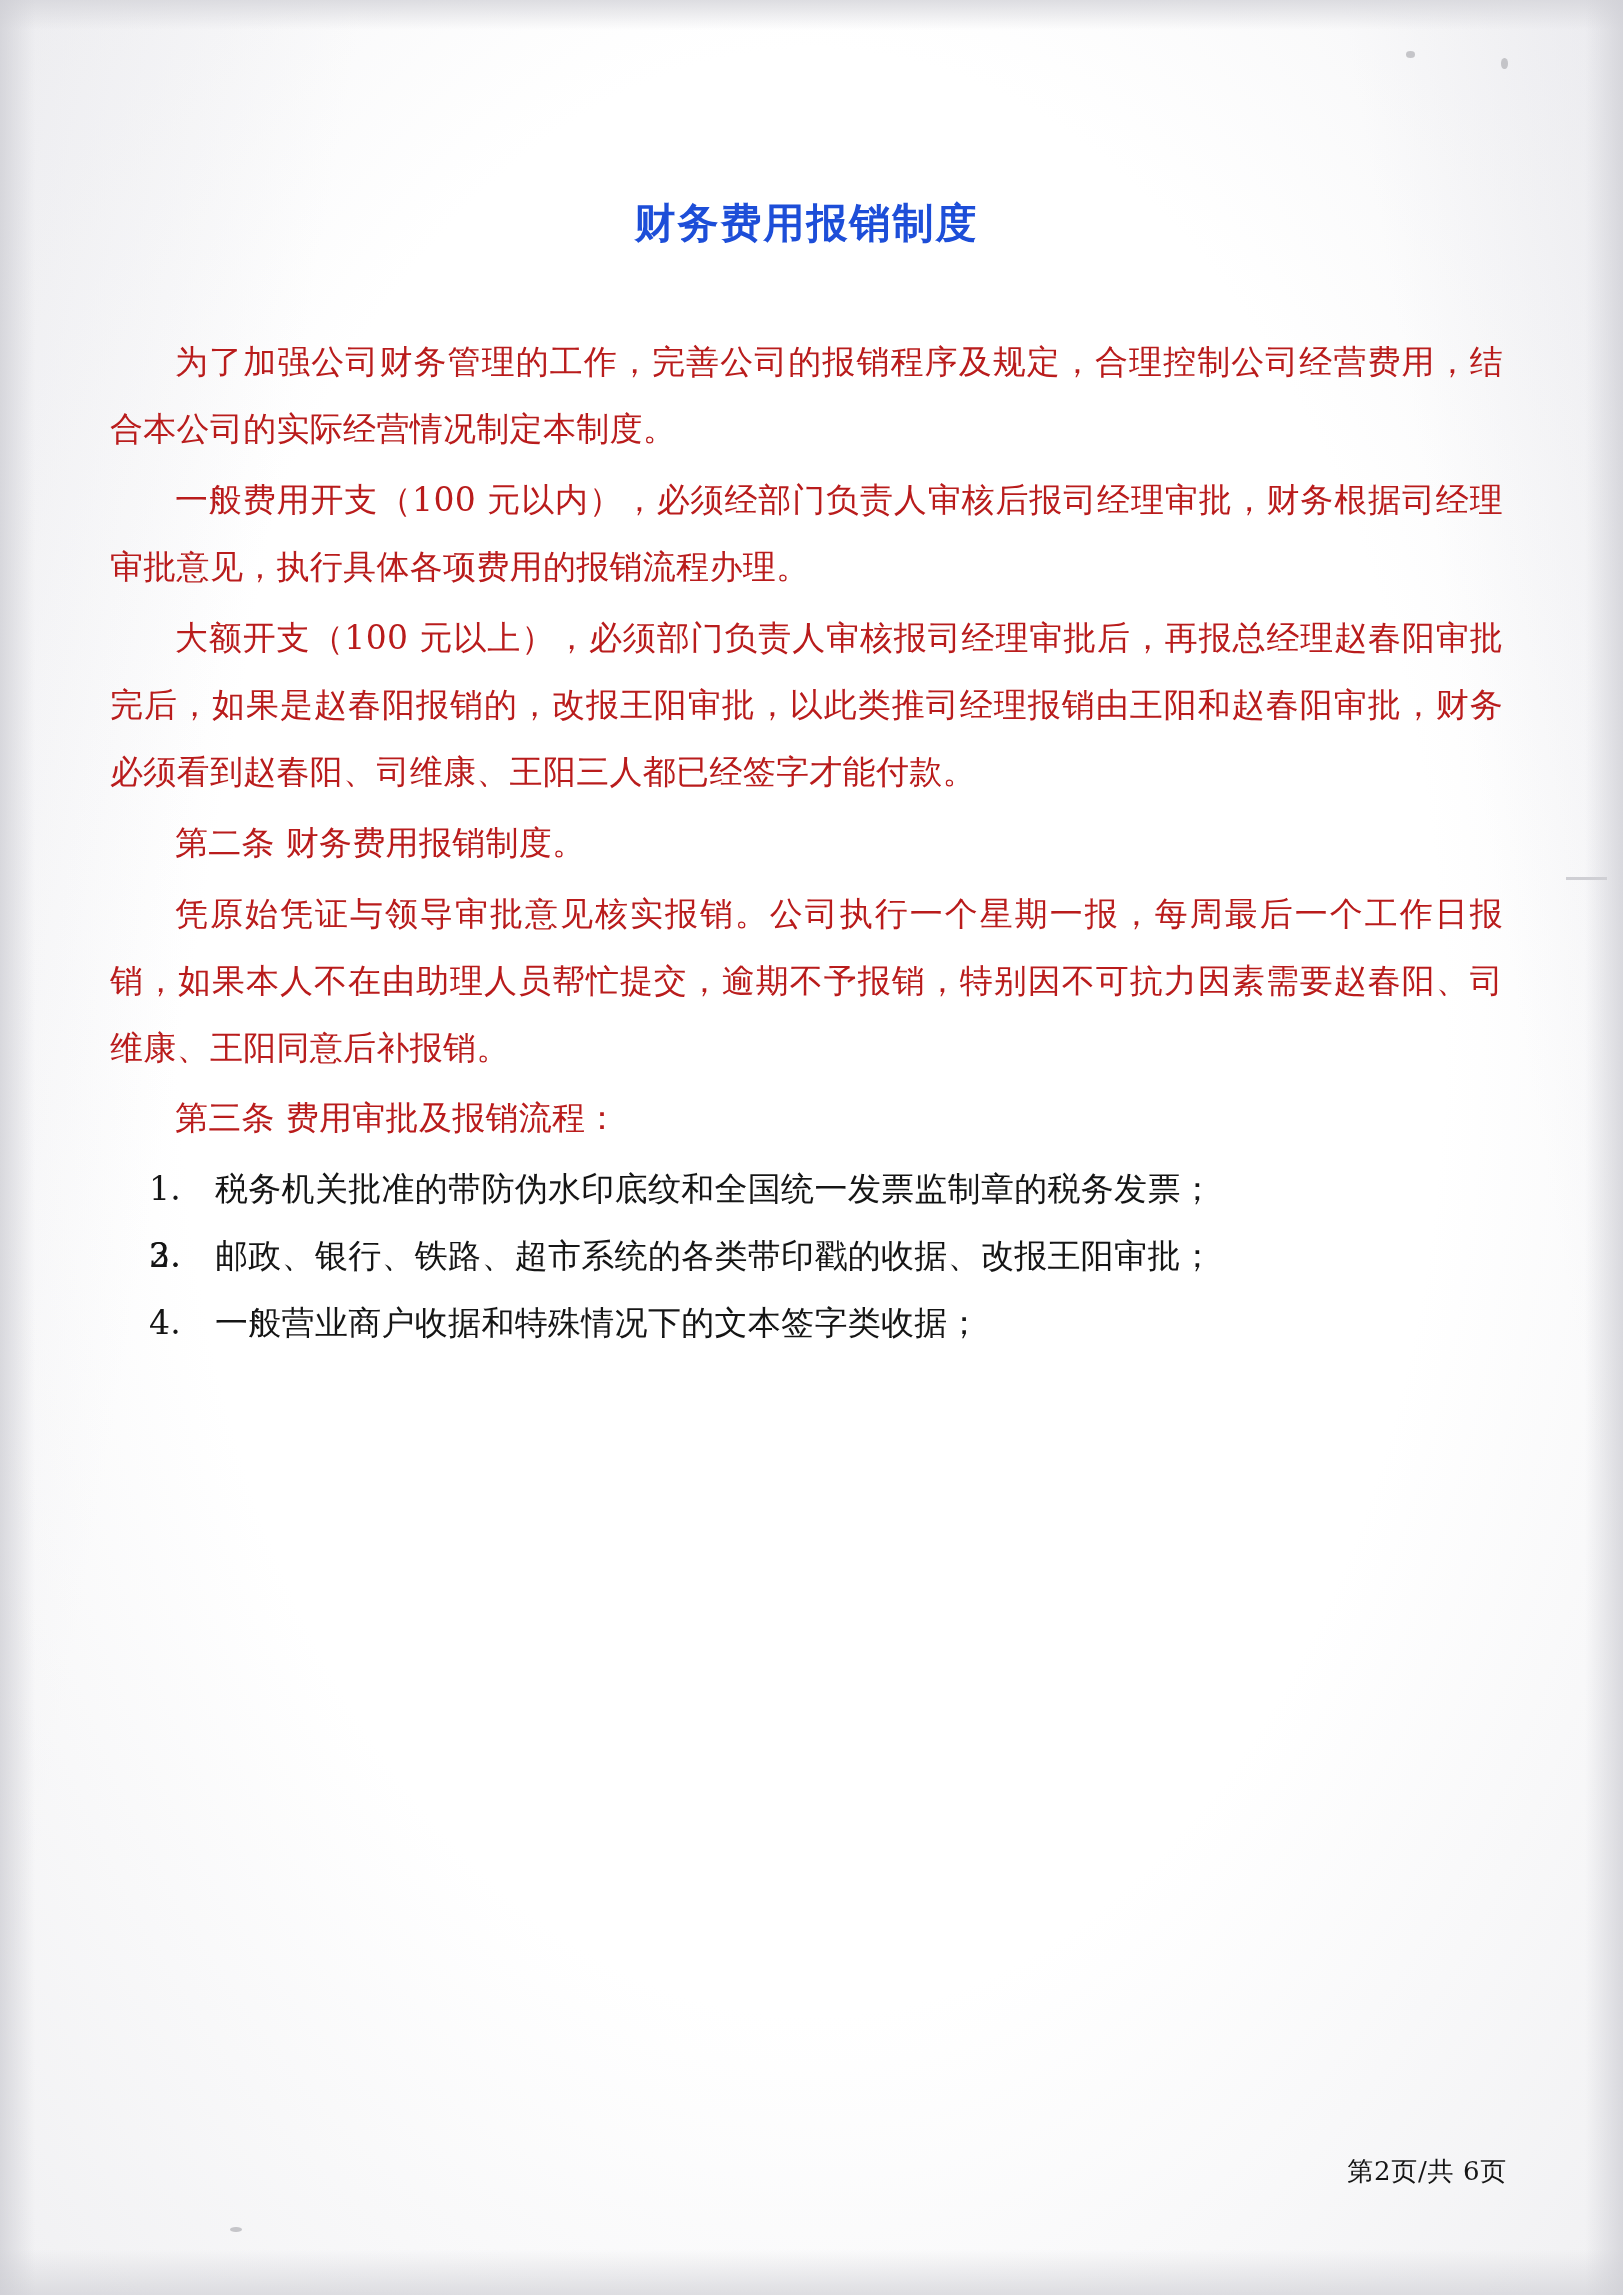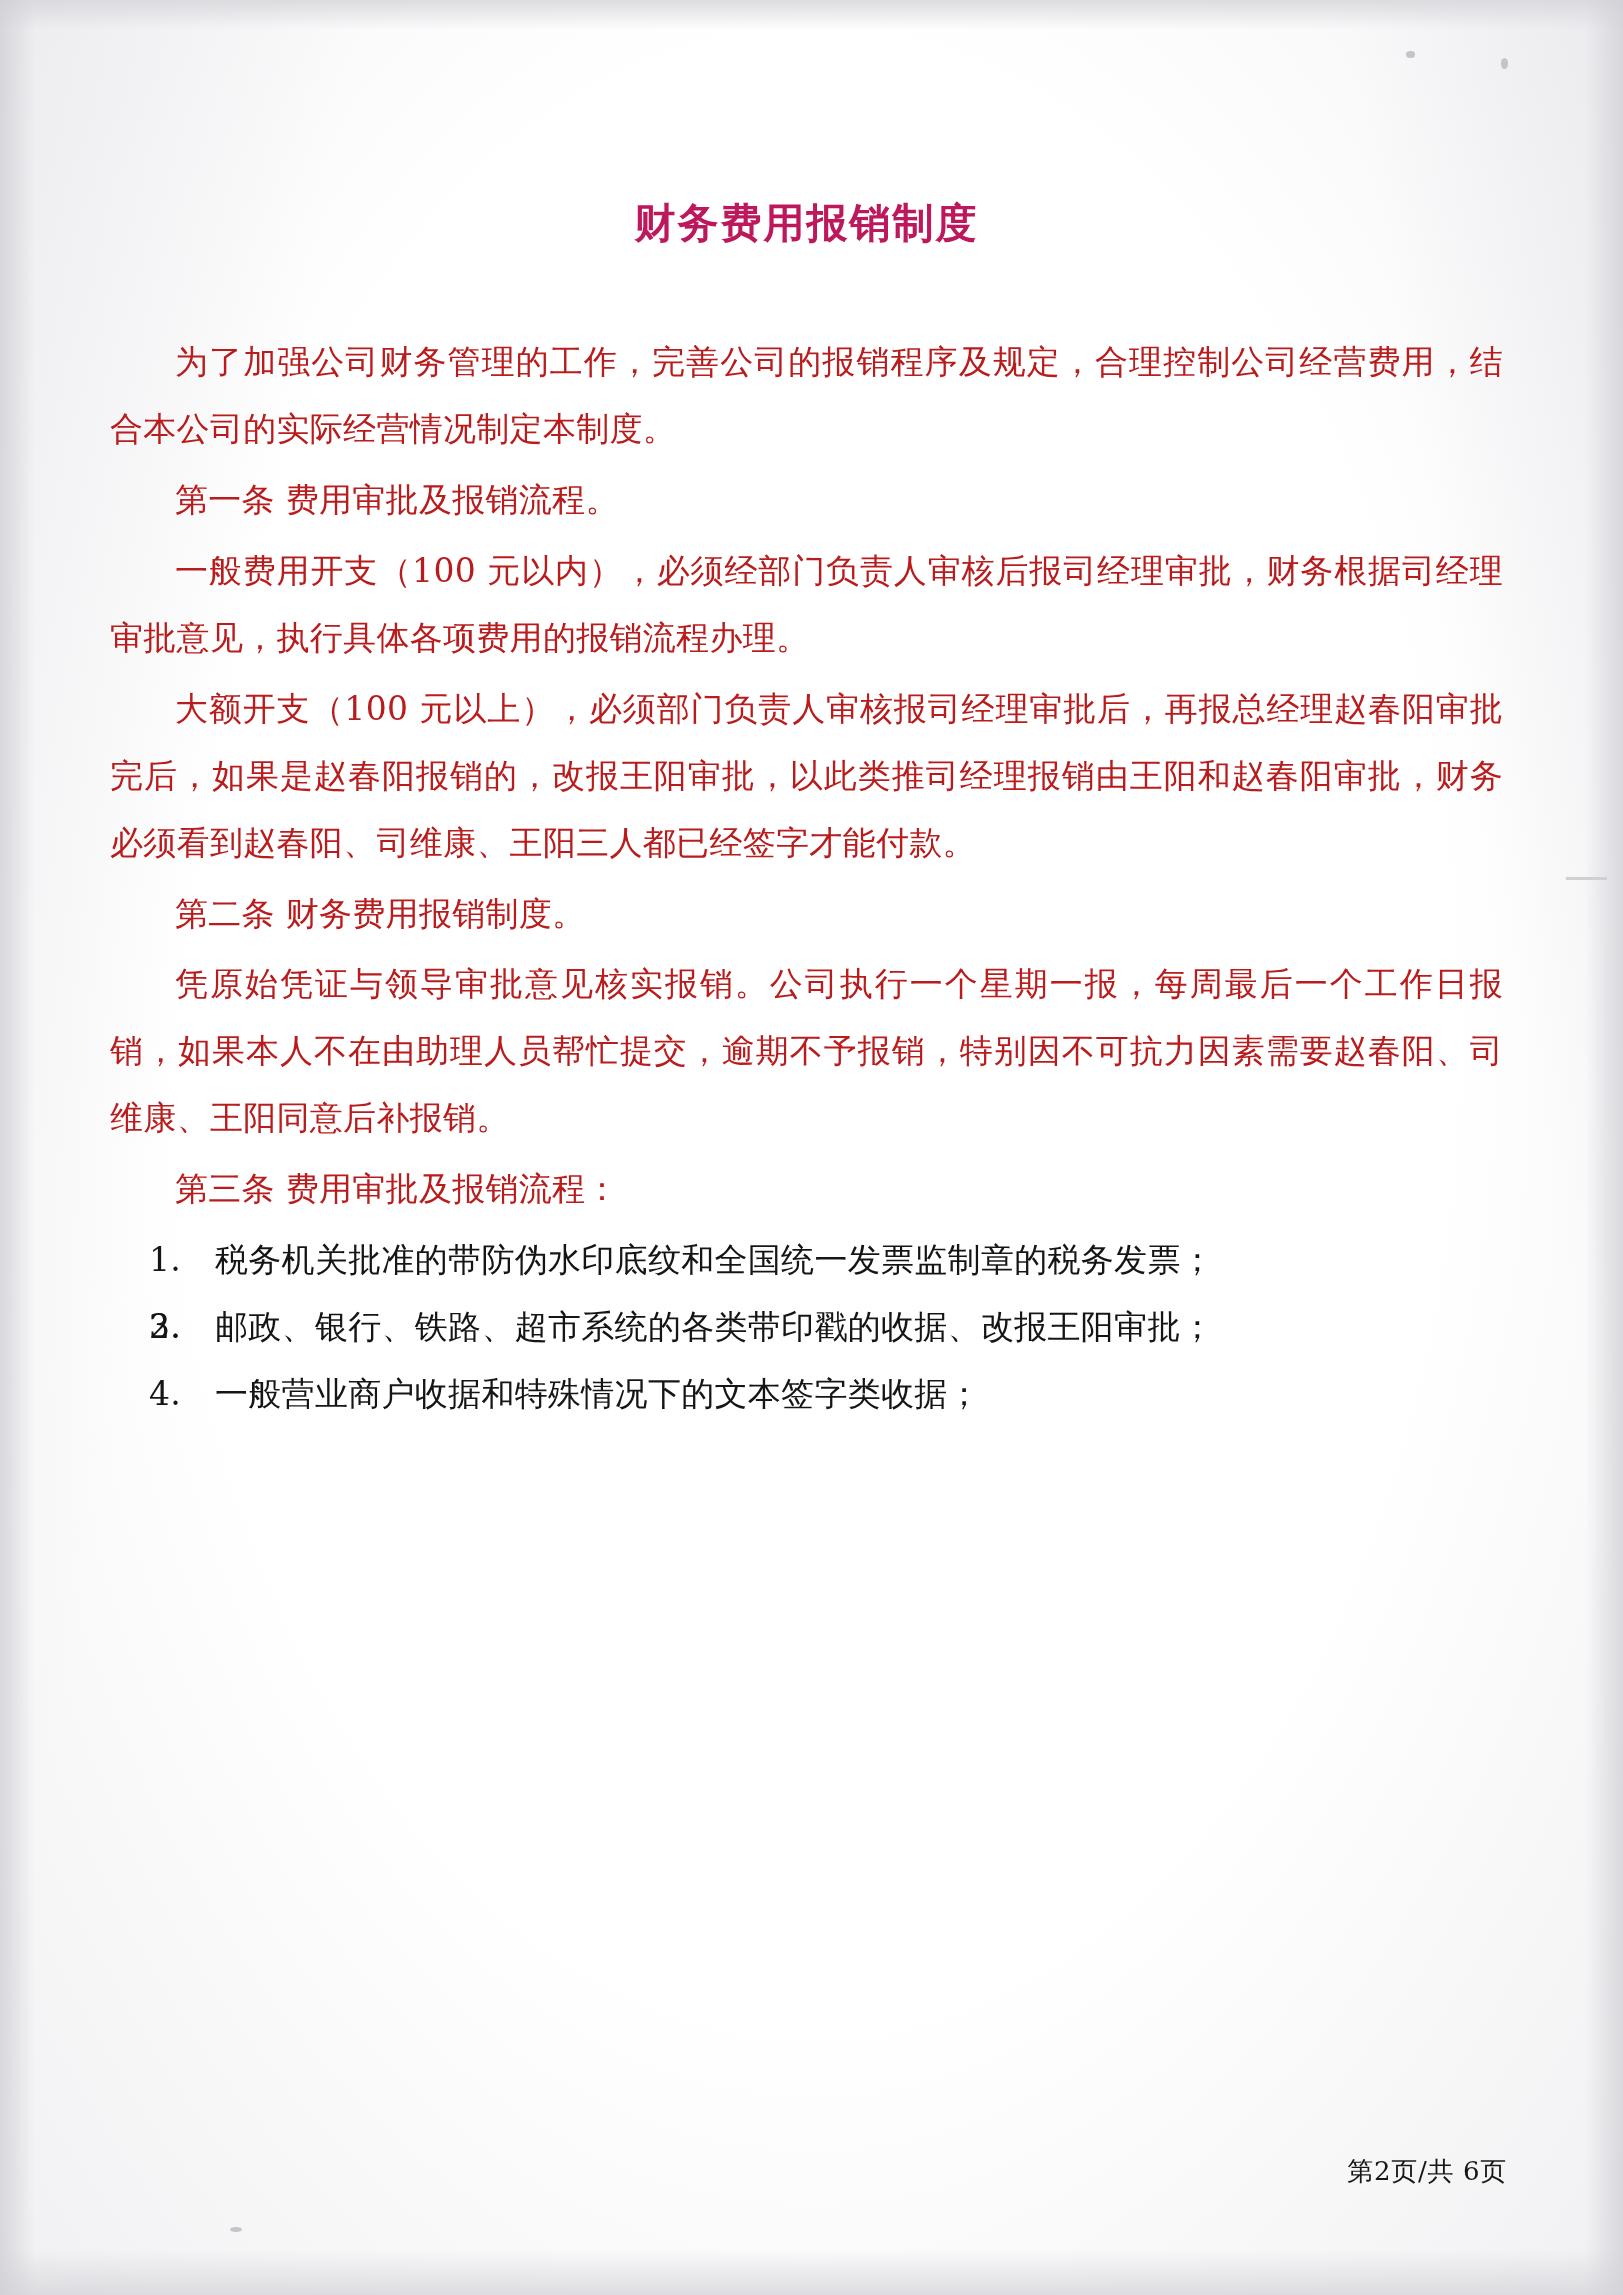--- a/index.html
+++ b/index.html
@@ -60,21 +60,21 @@
     left: 110px;
     top: 196px;
     width: 1393px;
   }
 
   .doc-title {
     text-align: center;
     font-size: 41px;
     font-weight: bold;
     letter-spacing: 2px;
-    color: #be185d;
+    color: #1d4ed8;
     margin: 0 0 77px 0;
     font-family: "DejaVu Sans", "Liberation Sans", sans-serif;
   }
 
   .para {
     font-size: 33px;
     line-height: 67px;
     color: #b91c1c;
     margin: 0 0 3.9px 0;
     text-align: justify;
@@ -140,21 +140,20 @@
   <div class="speck" style="left:1406px; top:51px; width:9.2px; height:6.5px;"></div>
   <div class="speck" style="left:1501px; top:58px; width:6.5px; height:10.5px;"></div>
   <div class="mark-line" style="left:1566px; top:877px; width:41px; height:3.3px;"></div>
   <div class="speck" style="left:230px; top:2227px; width:11.8px; height:5.2px;"></div>
 
   <div class="content">
 
     <h1 class="doc-title">财务费用报销制度</h1>
 
     <p class="para indent-2">为了加强公司财务管理的工作，完善公司的报销程序及规定，合理控制公司经营费用，结合本公司的实际经营情况制定本制度。</p>
-    <p class="para indent-2">第一条  费用审批及报销流程。</p>
     <p class="para indent-2">一般费用开支（100 元以内），必须经部门负责人审核后报司经理审批，财务根据司经理审批意见，执行具体各项费用的报销流程办理。</p>
     <p class="para indent-2">大额开支（100 元以上），必须部门负责人审核报司经理审批后，再报总经理赵春阳审批完后，如果是赵春阳报销的，改报王阳审批，以此类推司经理报销由王阳和赵春阳审批，财务必须看到赵春阳、司维康、王阳三人都已经签字才能付款。</p>
     <p class="para indent-2">第二条  财务费用报销制度。</p>
     <p class="para indent-2">凭原始凭证与领导审批意见核实报销。公司执行一个星期一报，每周最后一个工作日报销，如果本人不在由助理人员帮忙提交，逾期不予报销，特别因不可抗力因素需要赵春阳、司维康、王阳同意后补报销。</p>
     <p class="para indent-2">第三条  费用审批及报销流程：</p>
 
     <ul class="list">
       <li class="list-item">
         <span class="num">1.</span>
         <span>税务机关批准的带防伪水印底纹和全国统一发票监制章的税务发票；</span>

